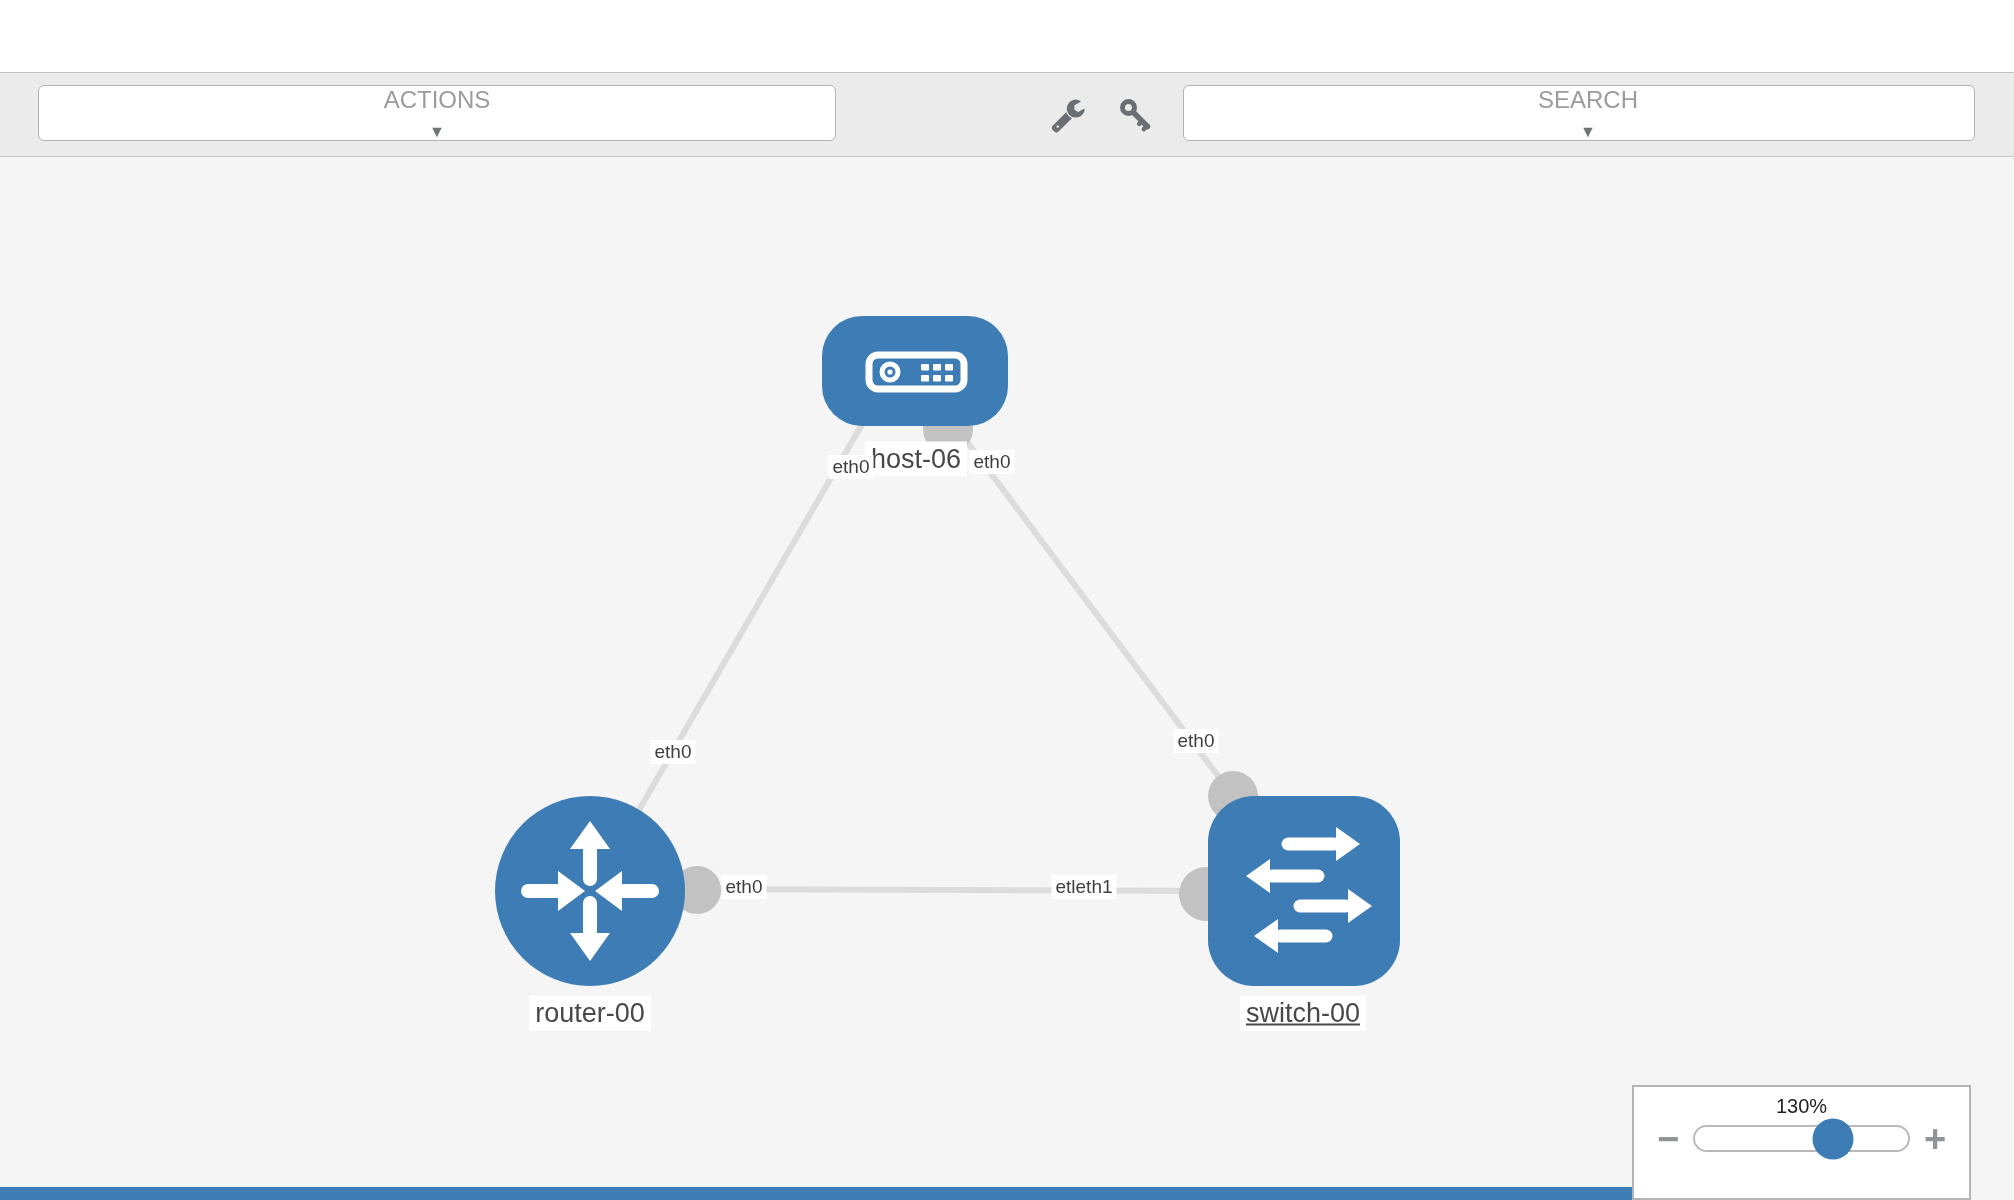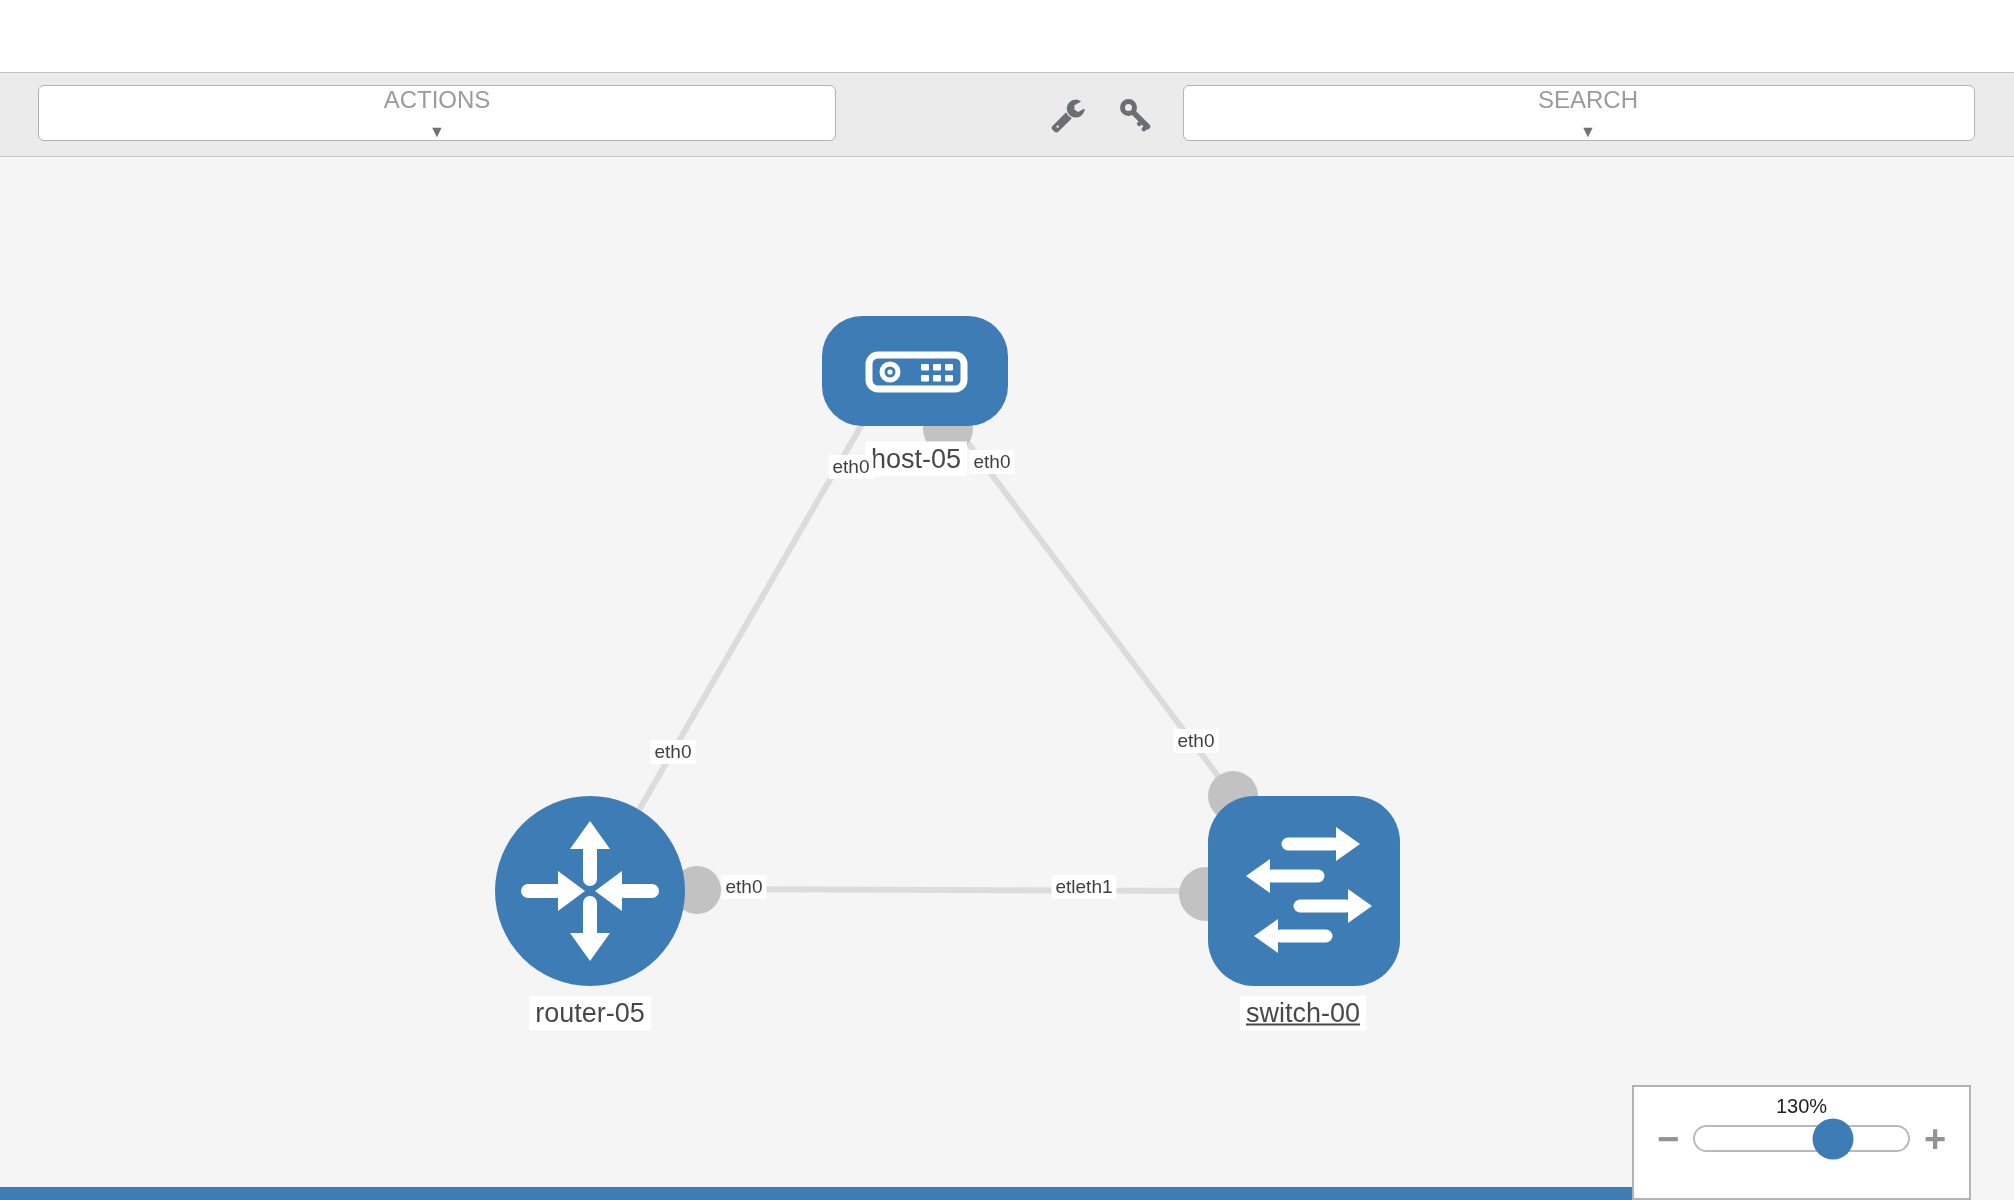--- a/index.html
+++ b/index.html
@@ -138,22 +138,22 @@
           <line x1="1272" y1="719" x2="1318" y2="719"></line>
           <polygon points="1246,719 1270,702 1270,736" stroke="none"></polygon>
           <line x1="1300" y1="749" x2="1346" y2="749"></line>
           <polygon points="1372,749 1348,732 1348,766" stroke="none"></polygon>
           <line x1="1280" y1="779" x2="1326" y2="779"></line>
           <polygon points="1254,779 1278,762 1278,796" stroke="none"></polygon>
         </g>
       </g>
     </svg>
 
-    <div class="nlabel" style="left:916px;top:302px;">host-05</div>
-    <div class="nlabel" style="left:590px;top:856px;">router-05</div>
+    <div class="nlabel" style="left:916px;top:302px;">host-06</div>
+    <div class="nlabel" style="left:590px;top:856px;">router-00</div>
     <div class="nlabel" style="left:1303px;top:856px;text-decoration:underline;">switch-00</div>
 
     <div class="ilabel" style="left:851px;top:310px;">eth0</div>
     <div class="ilabel" style="left:992px;top:305px;">eth0</div>
     <div class="ilabel" style="left:673px;top:595px;">eth0</div>
     <div class="ilabel" style="left:1196px;top:584px;">eth0</div>
     <div class="ilabel" style="left:744px;top:730px;">eth0</div>
     <div class="ilabel" style="left:1084px;top:730px;"><span>etl</span><span>eth1</span></div>
   </div>
 

